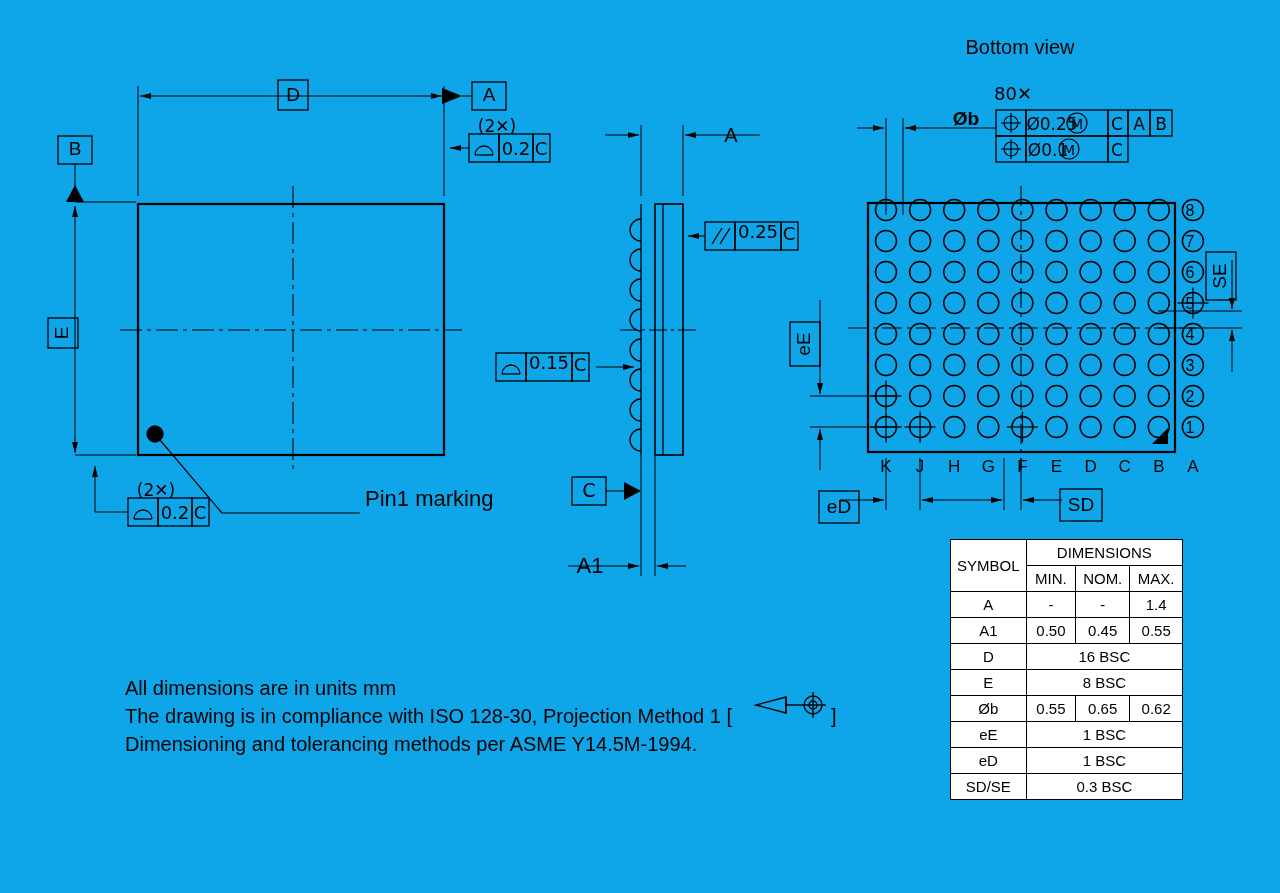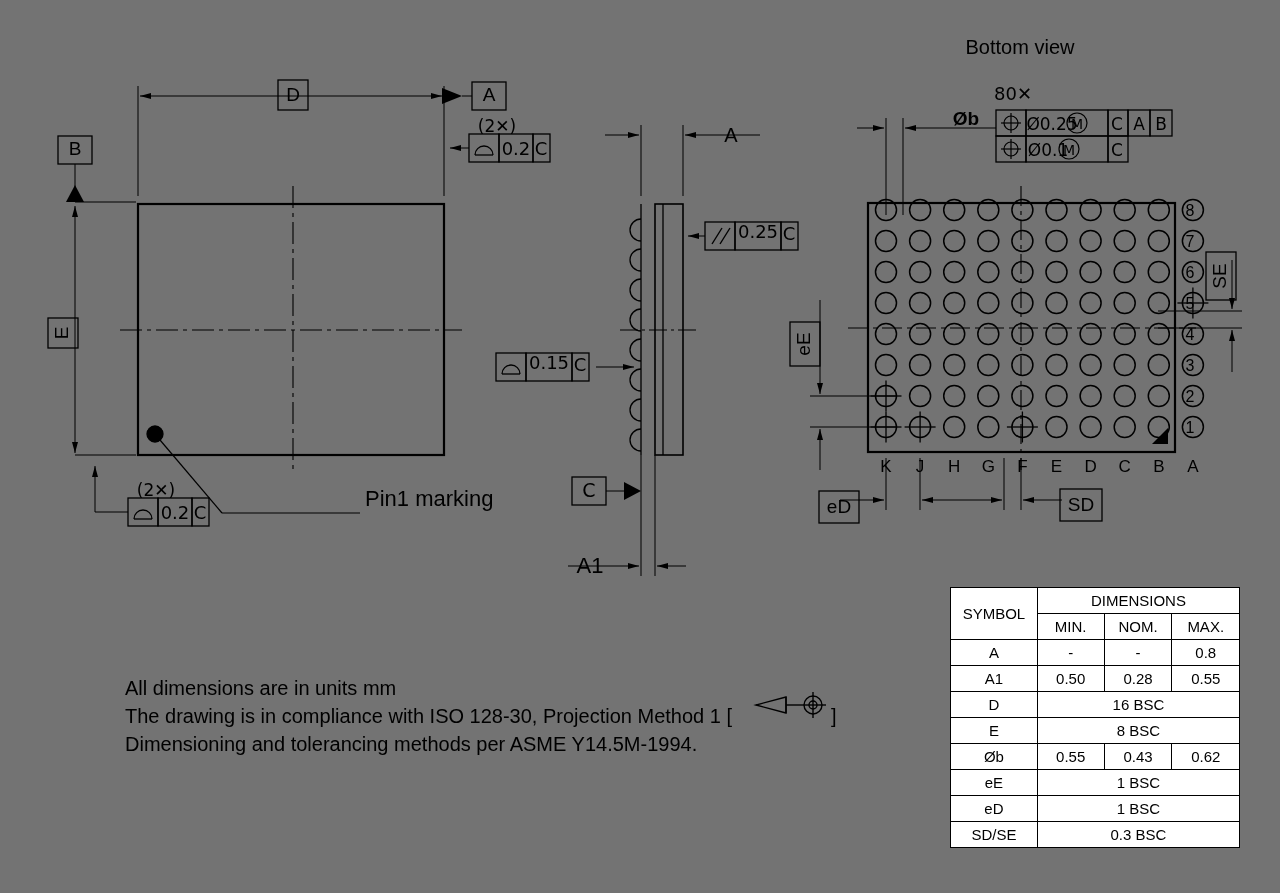--- a/index.html
+++ b/index.html
@@ -8,47 +8,46 @@
     background: #ffffff;
   }
   body {
     font-family: "Liberation Sans", sans-serif;
     color: #000000;
   }
   #page {
     position: relative;
     width: 1280px;
     height: 893px;
-    background: #737373;
+    background: #0ea5e9;
     overflow: hidden;
   }
   #page svg {
     position: absolute;
     left: 0;
     top: 0;
   }
   .txt {
     font-family: "Liberation Sans", sans-serif;
     fill: #000000;
   }
   .mono-dim {
     font-family: "DejaVu Sans", sans-serif;
     fill: #000000;
   }
   
   #dim-table {
     position: absolute;
     left: 950px;
     top: 539px;
-    width: 290px;
+    width: 233px;
     border-collapse: collapse;
     font-family: "Liberation Sans", sans-serif;
     font-size: 15px;
     background: #ffffff;
-    margin-top: 48px;
   }
   #dim-table th, #dim-table td {
     border: 1.4px solid #000000;
     text-align: center;
     padding: 4px 2px;
     font-weight: normal;
     color: #000;
   }
   #dim-table th {
     font-size: 15px;
@@ -451,40 +450,40 @@
         <th class="v">MIN.</th>
         <th class="v">NOM.</th>
         <th class="v">MAX.</th>
       </tr>
     </thead>
     <tbody id="dim-table-body">
     <tr>
           <td class="sym">A</td>
           <td class="v">-</td>
           <td class="v">-</td>
-          <td class="v">0.8</td>
+          <td class="v">1.4</td>
         </tr>
         <tr>
           <td class="sym">A1</td>
           <td class="v">0.50</td>
-          <td class="v">0.28</td>
+          <td class="v">0.45</td>
           <td class="v">0.55</td>
         </tr>
         <tr>
           <td class="sym">D</td>
           <td colspan="3">16 BSC</td>
         </tr>
         <tr>
           <td class="sym">E</td>
           <td colspan="3">8 BSC</td>
         </tr>
         <tr>
           <td class="sym">Øb</td>
           <td class="v">0.55</td>
-          <td class="v">0.43</td>
+          <td class="v">0.65</td>
           <td class="v">0.62</td>
         </tr>
         <tr>
           <td class="sym">eE</td>
           <td colspan="3">1 BSC</td>
         </tr>
         <tr>
           <td class="sym">eD</td>
           <td colspan="3">1 BSC</td>
         </tr>

